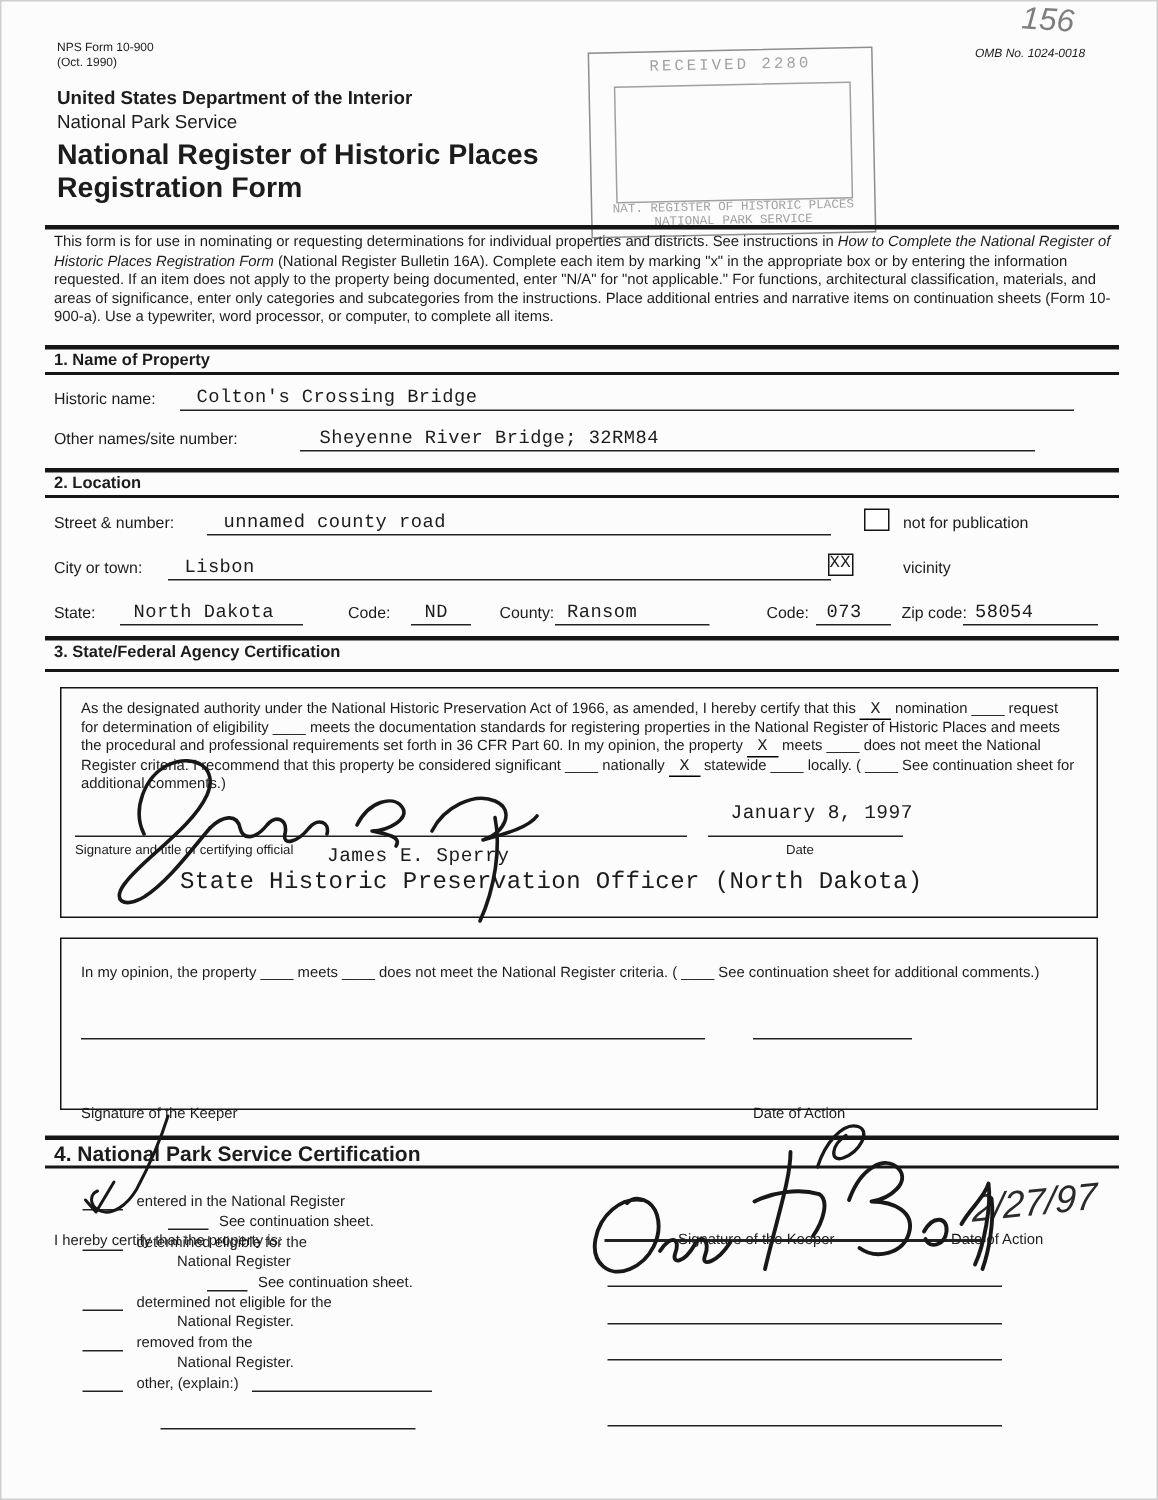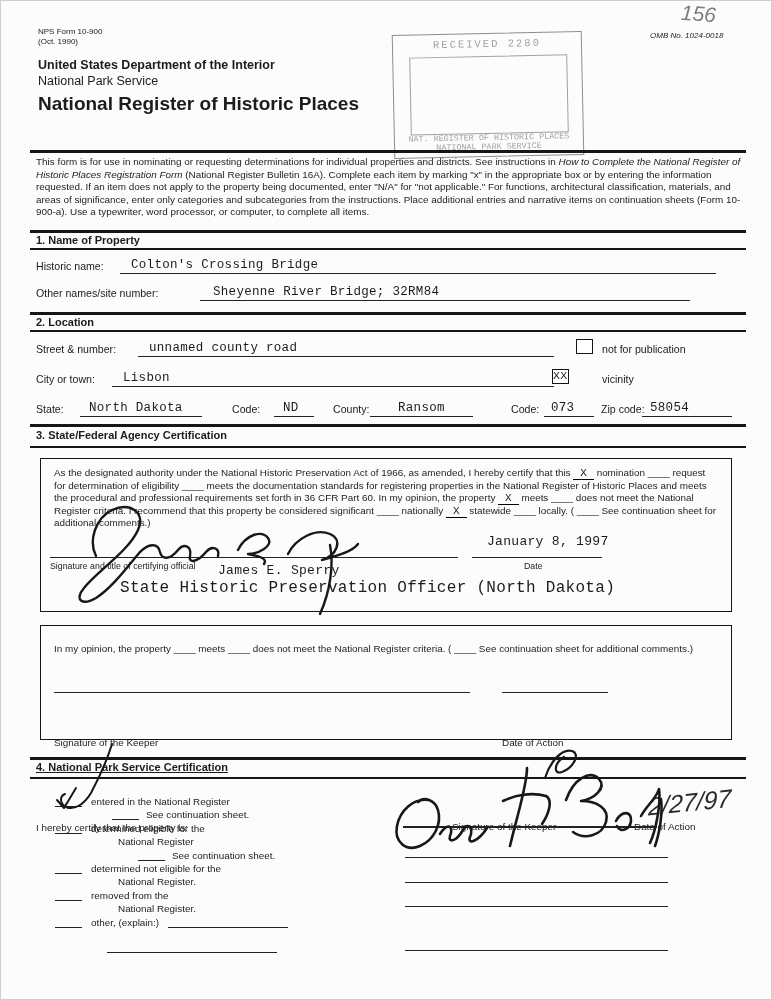--- a/index.html
+++ b/index.html
@@ -43,20 +43,21 @@
   <div class="stamp">
     <div class="abs stamp-txt" style="left:0;right:0;top:4px;text-align:center;font-size:10.5px;letter-spacing:2px;">RECEIVED   2280</div>
     <div class="stamp-inner"></div>
     <div class="abs stamp-txt" style="left:0;right:0;top:99px;text-align:center;font-size:8.4px;">NAT. REGISTER OF HISTORIC PLACES</div>
     <div class="abs stamp-txt" style="left:0;right:0;top:108px;text-align:center;font-size:8.4px;">NATIONAL PARK SERVICE</div>
   </div>
 
   <div class="abs b" style="left:38px;top:58px;font-size:12.5px;">United States Department of the Interior</div>
   <div class="abs" style="left:38px;top:74px;font-size:12.5px;">National Park Service</div>
   <div class="abs b" style="left:38px;top:93px;font-size:19px;">National Register of Historic Places</div>
+  <div class="abs b" style="left:38px;top:115px;font-size:19px;">Registration Form</div>
 
   <div class="rule" style="left:30px;top:150px;width:716px;height:2.5px;"></div>
 
   <p class="abs body-txt" style="left:36px;top:156px;width:708px;margin:0;"><span>This form is for use in nominating or requesting determinations for individual properties and districts.  See instructions in </span><span class="i">How to Complete the National Register of Historic Places Registration Form</span><span> (National Register Bulletin 16A).  Complete each item by marking "x" in the appropriate box or by entering the information requested.  If an item does not apply to the property being documented, enter "N/A" for "not applicable."  For functions, architectural classification, materials, and areas of significance, enter only categories and subcategories from the instructions.  Place additional entries and narrative items on continuation sheets (Form 10-900-a).  Use a typewriter, word processor, or computer, to complete all items.</span></p>
 
   <div class="rule" style="left:30px;top:230px;width:716px;height:2.5px;"></div>
 
   <div class="abs b" style="left:36px;top:234px;font-size:11px;">1.  Name of Property</div>
   <div class="rule" style="left:30px;top:248px;width:716px;height:1.5px;"></div>
 
@@ -87,21 +88,21 @@
   </div>
   <div class="abs lbl" style="left:602px;top:373px;">vicinity</div>
 
   <div class="abs lbl" style="left:36px;top:403px;">State:</div>
   <div class="abs mono" style="left:89px;top:401px;">North Dakota</div>
   <div class="uline" style="left:80px;top:416px;width:122px;"></div>
   <div class="abs lbl" style="left:232px;top:403px;">Code:</div>
   <div class="abs mono" style="left:283px;top:401px;">ND</div>
   <div class="uline" style="left:274px;top:416px;width:40px;"></div>
   <div class="abs lbl" style="left:333px;top:403px;">County:</div>
-  <div class="abs mono" style="left:378px;top:401px;margin-left:20px;">Ransom</div>
+  <div class="abs mono" style="left:378px;top:401px;">Ransom</div>
   <div class="uline" style="left:370px;top:416px;width:103px;"></div>
   <div class="abs lbl" style="left:511px;top:403px;">Code:</div>
   <div class="abs mono" style="left:551px;top:401px;">073</div>
   <div class="uline" style="left:544px;top:416px;width:50px;"></div>
   <div class="abs lbl" style="left:601px;top:403px;">Zip code:</div>
   <div class="abs mono" style="left:650px;top:401px;">58054</div>
   <div class="uline" style="left:642px;top:416px;width:90px;"></div>
 
   <div class="rule" style="left:30px;top:424px;width:716px;height:2.5px;"></div>
 
@@ -120,21 +121,21 @@
   <div class="abs mono" style="left:120px;top:579px;font-size:16px;">State Historic Preservation Officer (North Dakota)</div>
 
   <div class="box" style="left:40px;top:625px;width:690px;height:113px;"></div>
   <p class="abs body-txt" style="left:54px;top:643px;width:668px;margin:0;">In my opinion, the property ____ meets ____ does not meet the National Register criteria.  ( ____ See continuation sheet for additional comments.)</p>
   <div class="uline" style="left:54px;top:692px;width:416px;"></div>
   <div class="uline" style="left:502px;top:692px;width:106px;"></div>
   <div class="abs body-txt" style="left:54px;top:697px;">Signature of the Keeper</div>
   <div class="abs body-txt" style="left:502px;top:697px;">Date of Action</div>
 
   <div class="rule" style="left:30px;top:757px;width:716px;height:2.5px;"></div>
-  <div class="abs b" style="left:36px;top:761px;font-size:11px;text-decoration:underline;">4.  National Park Service Certification</div>
+  <div class="abs b" style="left:36px;top:761px;font-size:14px;">4.  National Park Service Certification</div>
   <div class="rule" style="left:30px;top:777px;width:716px;height:2px;"></div>
   <div class="abs body-txt" style="left:36px;top:782px;">I hereby certify that the property is:</div>
 
   <div class="blk" style="left:55px;top:806px;"></div>
   <div class="s4row" style="left:91px;top:796px;">entered in the National Register</div>
   <div class="blk" style="left:112px;top:819px;"></div>
   <div class="s4row" style="left:146px;top:809px;">See continuation sheet.</div>
   <div class="blk" style="left:55px;top:833px;"></div>
   <div class="s4row" style="left:91px;top:823px;">determined eligible for the</div>
   <div class="s4row" style="left:118px;top:836px;">National Register</div>

